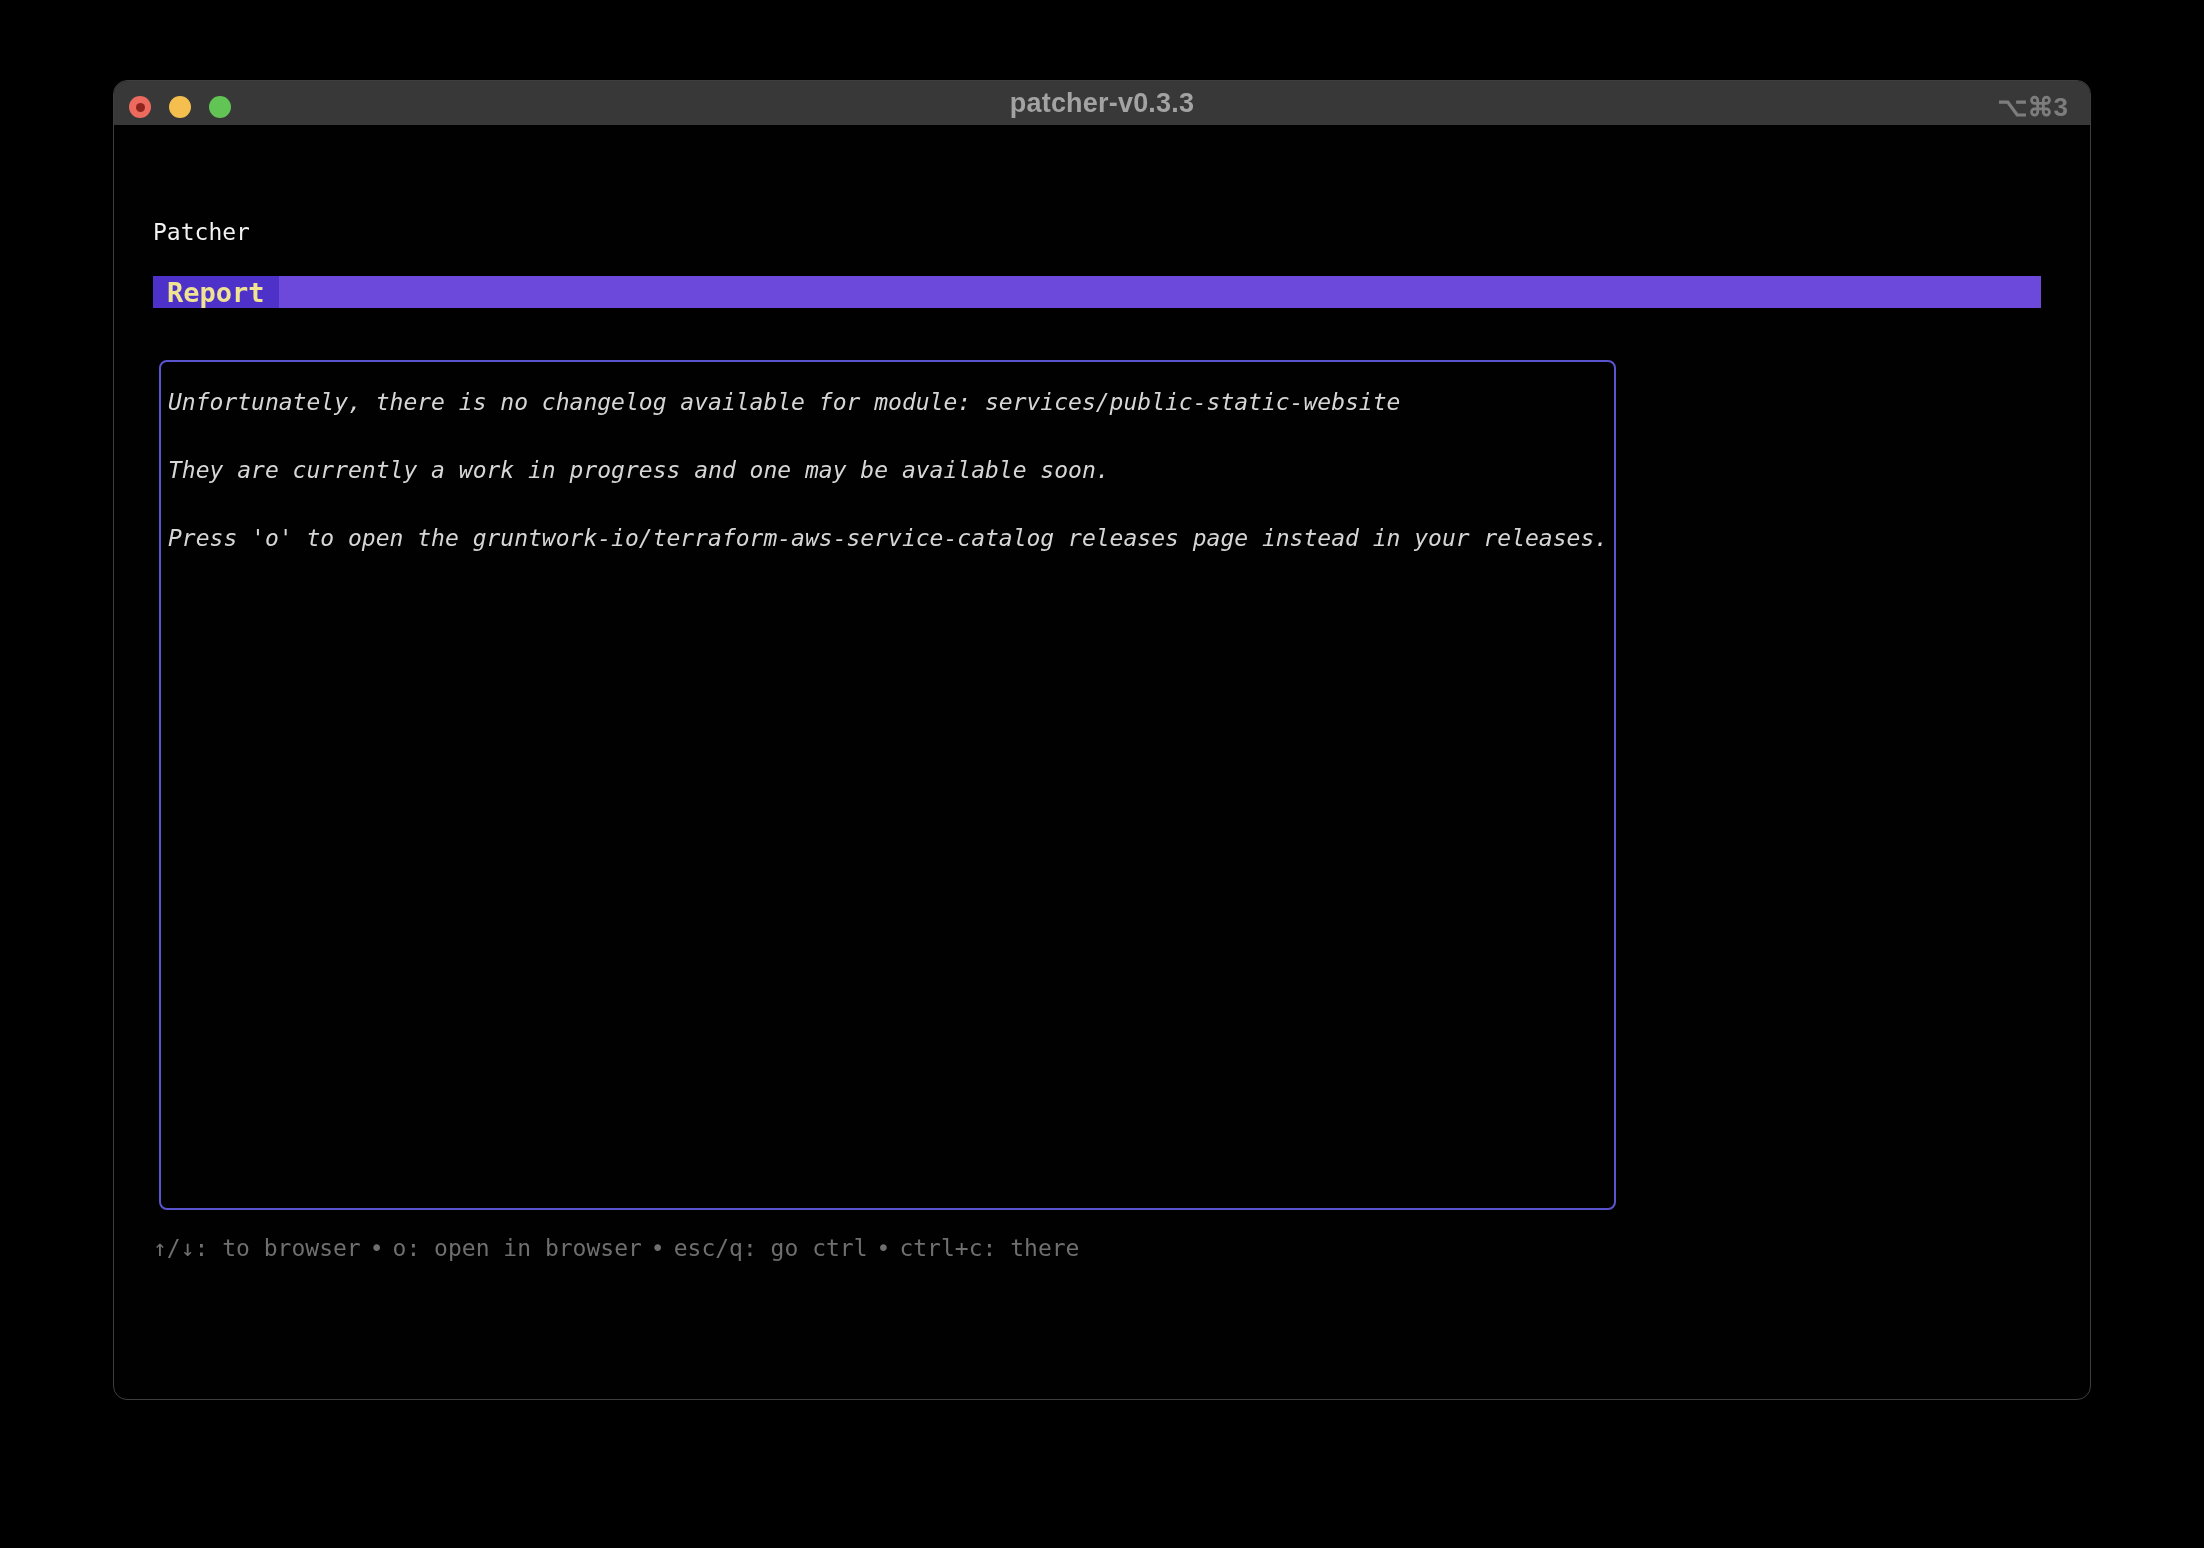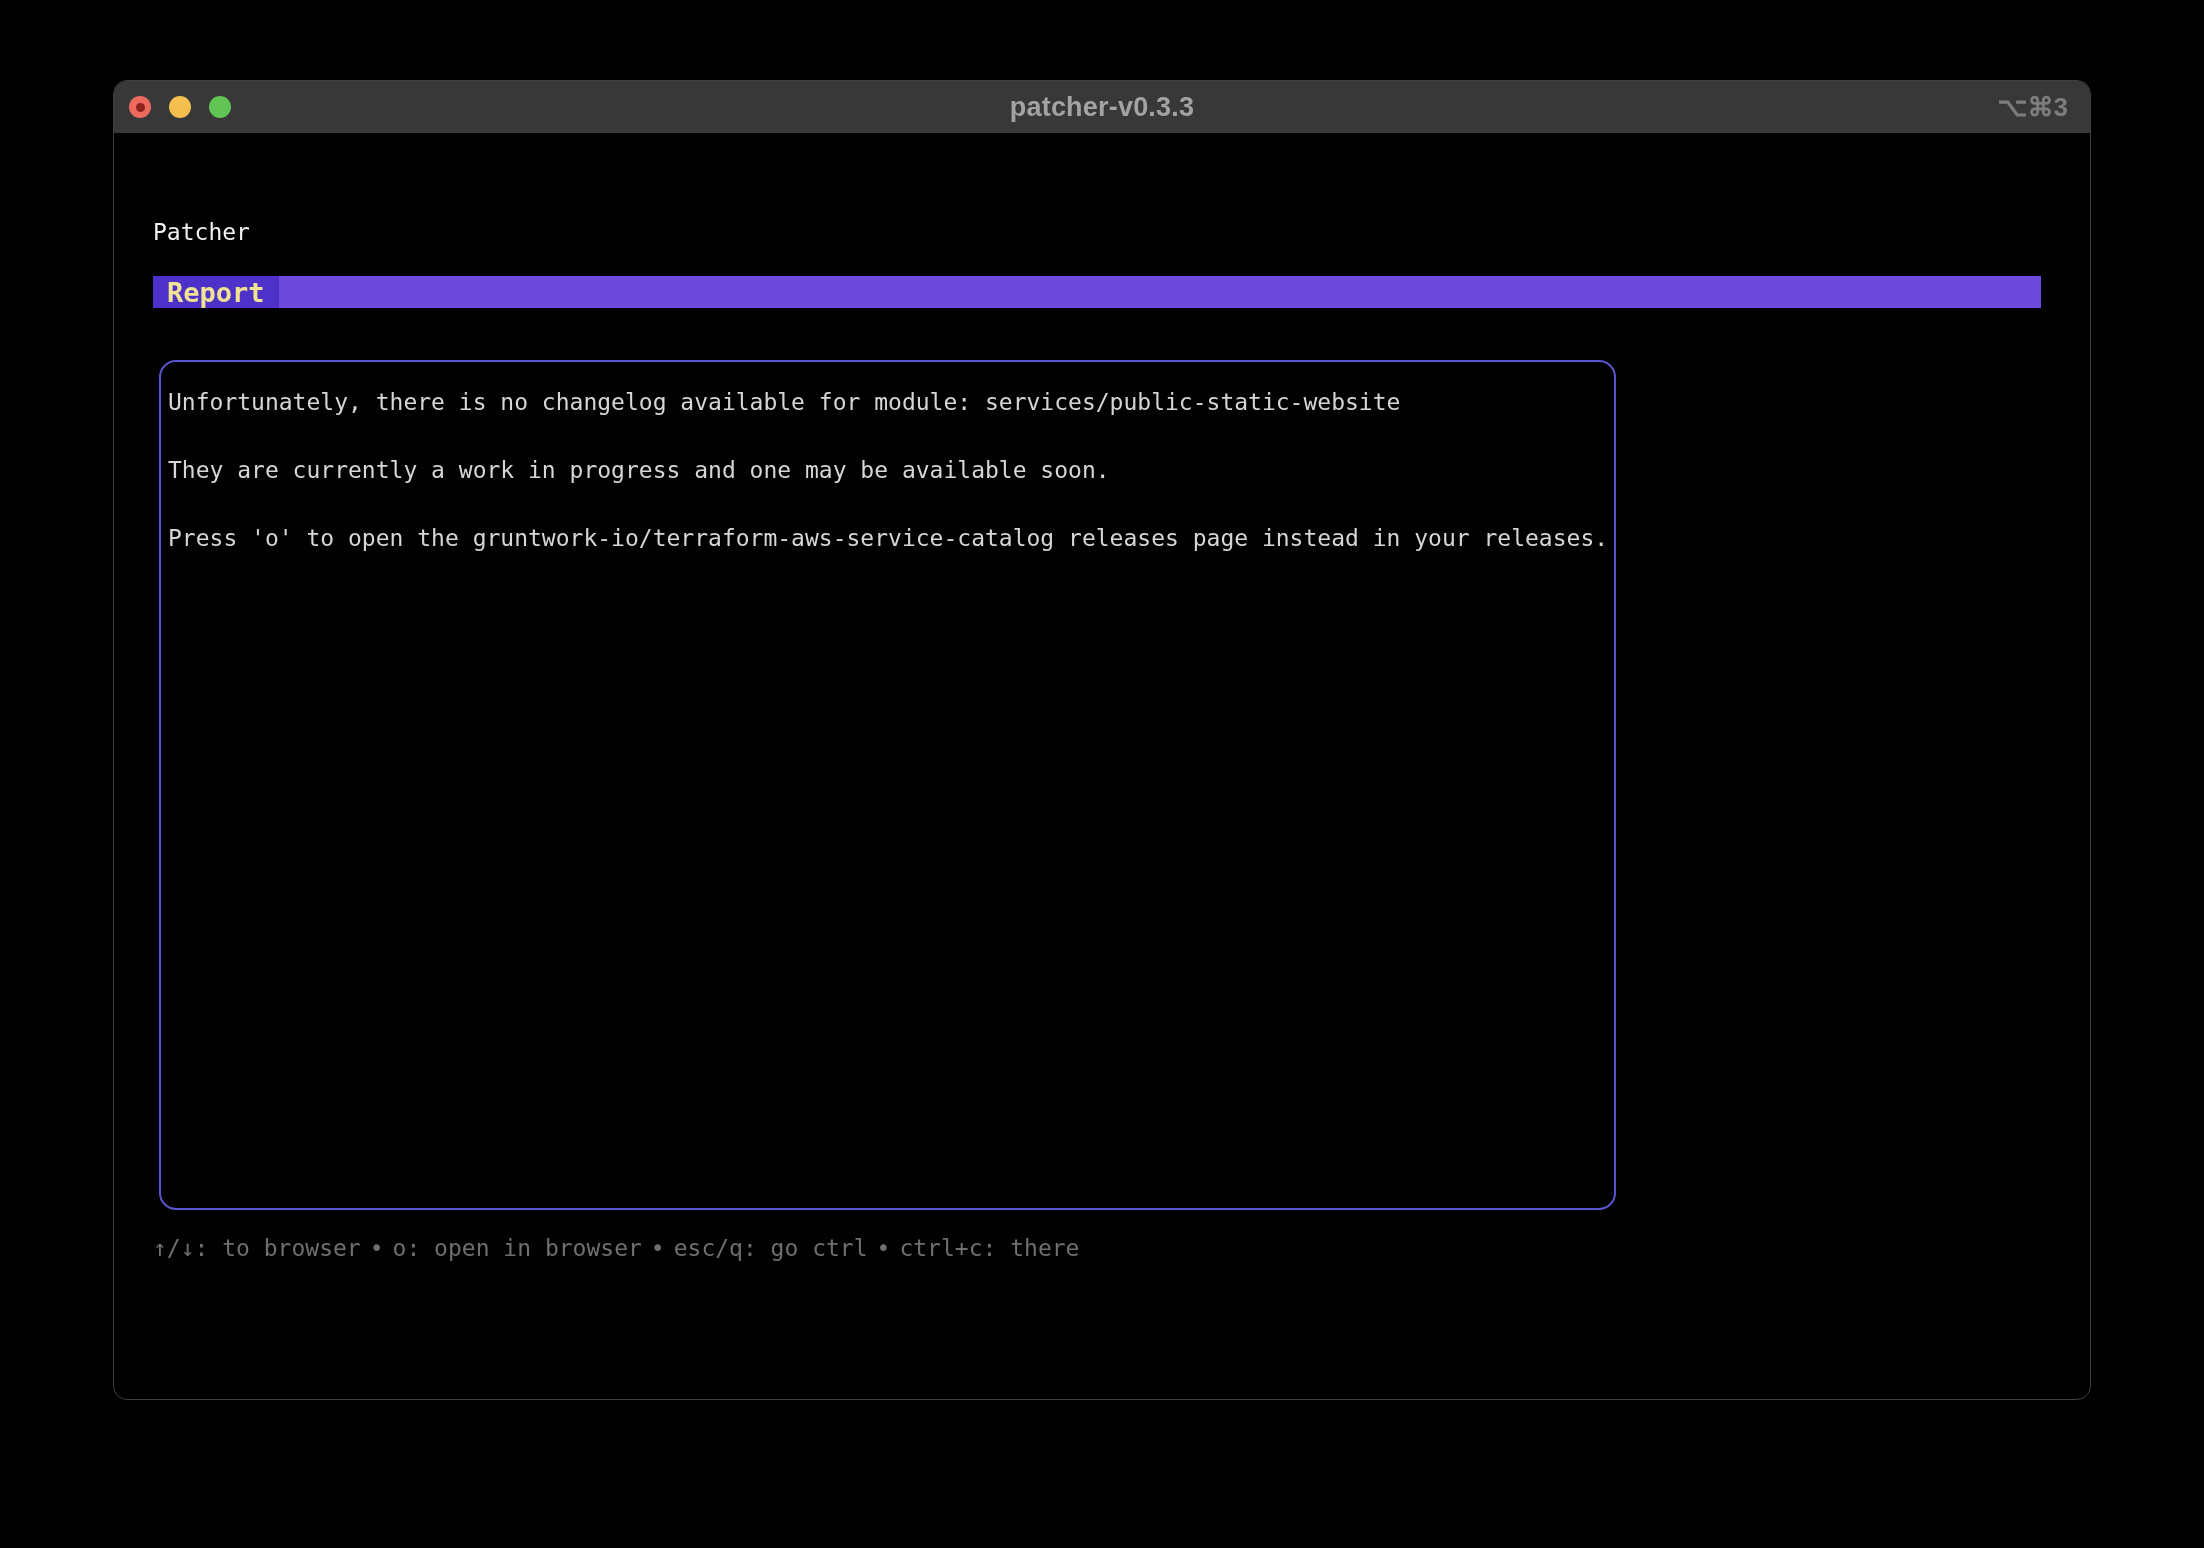--- a/index.html
+++ b/index.html
@@ -9,21 +9,21 @@
   .window {
     position: absolute; left: 113px; top: 80px;
     width: 1978px; height: 1320px;
     background: #010101;
     border: 1px solid #3e3e3e;
     border-radius: 14px;
   }
 
   
   .titlebar {
-    position: absolute; left: 0; top: 0; right: 0; height: 52px;
+    position: absolute; left: 0; top: 0; right: 0; height: 44px;
     background: #383838;
     border-radius: 13px 13px 0 0;
     display: flex; align-items: center;
   }
   .traffic-lights {
     position: absolute; left: 15px; top: 0; height: 52px;
     display: flex; align-items: center; gap: 18px;
   }
   .tl-btn { width: 22px; height: 22px; border-radius: 50%; position: relative; }
   .tl-close { background: #ec6a5e; }
@@ -62,23 +62,24 @@
     background: #4e31c9;
     padding: 0 14px;
     display: flex; align-items: center;
     font-size: 27px; font-weight: bold; color: #f0e492;
   }
 
   .report-box {
     position: absolute; left: 45px; top: 279px;
     width: 1457px; height: 850px;
     border: 2.5px solid #5a55cf;
-    border-radius: 17px;
+    border-radius: 8px;
     padding: 23px 6px 0 7px;
     overflow: hidden;
+    font-style: italic;
   }
   .report-line {
     font-size: 23px; line-height: 34px; color: #d6d6d6;
     margin-bottom: 34px; white-space: pre;
   }
 
   .helpbar {
     position: absolute; left: 39px; top: 1150px;
     font-size: 23px; line-height: 34px; color: #6f6f6f;
     white-space: pre;

